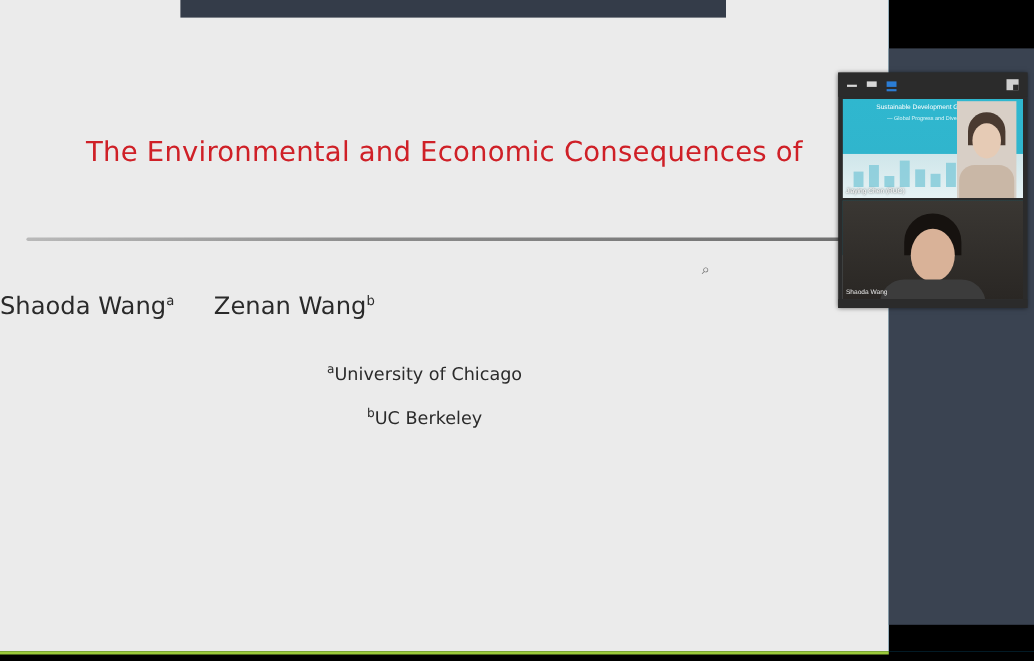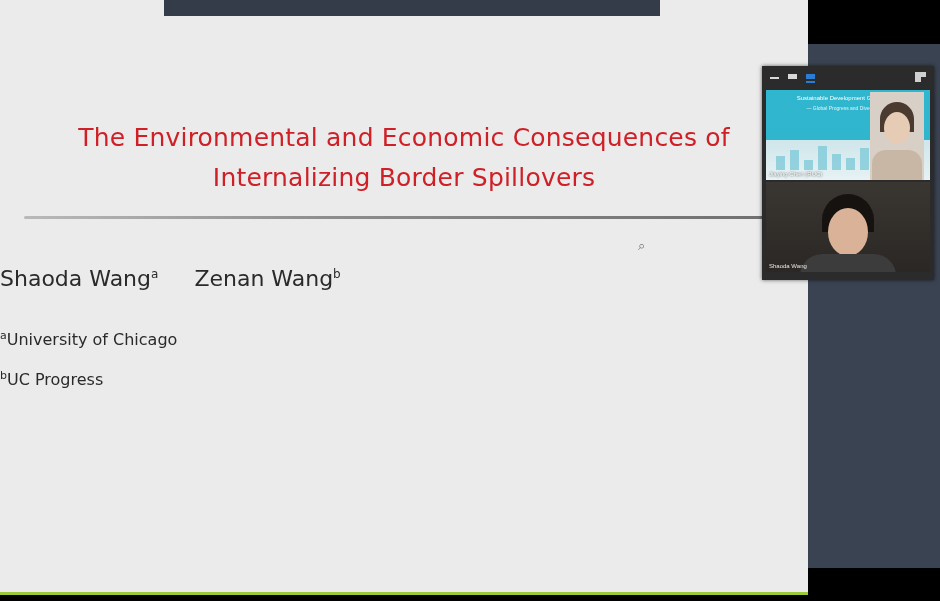--- a/index.html
+++ b/index.html
@@ -76,20 +76,21 @@
     font-size: 22px;
     font-family: "DejaVu Sans", sans-serif;
   }
   .authors .gap { display: inline-block; width: 36px; }
   .authors sup { font-size: 12px; vertical-align: super; }
 
   .affil {
     position: absolute;
     left: 0;
     width: 772px;
+    text-align: center;
     color: #2a2a2a;
     font-size: 16px;
     font-family: "DejaVu Sans", sans-serif;
   }
   .affil sup { font-size: 11px; vertical-align: super; }
   #affil-a { top: 329px; }
   #affil-b { top: 369px; }
 
   .date {
     position: absolute;
@@ -342,35 +343,34 @@
 <body>
 
 <div id="screen">
 
   <div id="slide">
 
     <div id="top-dark-bar"></div>
 
     <div class="slide-title">
       <div>The Environmental and Economic Consequences of</div>
-      <div>Internalizing Border Spillovers</div>
     </div>
 
     <div class="title-rule"></div>
 
     <div class="authors">
       <span>Shaoda Wang</span><sup>a</sup><span class="gap"></span><span>Zenan Wang</span><sup>b</sup>
     </div>
 
     <div class="affil" id="affil-a">
       <sup>a</sup><span>University of Chicago</span>
     </div>
 
     <div class="affil" id="affil-b">
-      <sup>b</sup><span>UC Progress</span>
+      <sup>b</sup><span>UC Berkeley</span>
     </div>
 
 
     <div id="cursor">⌕</div>
   </div>
 
   <div id="right-panel">
     <div id="right-panel-inner"></div>
   </div>
 

